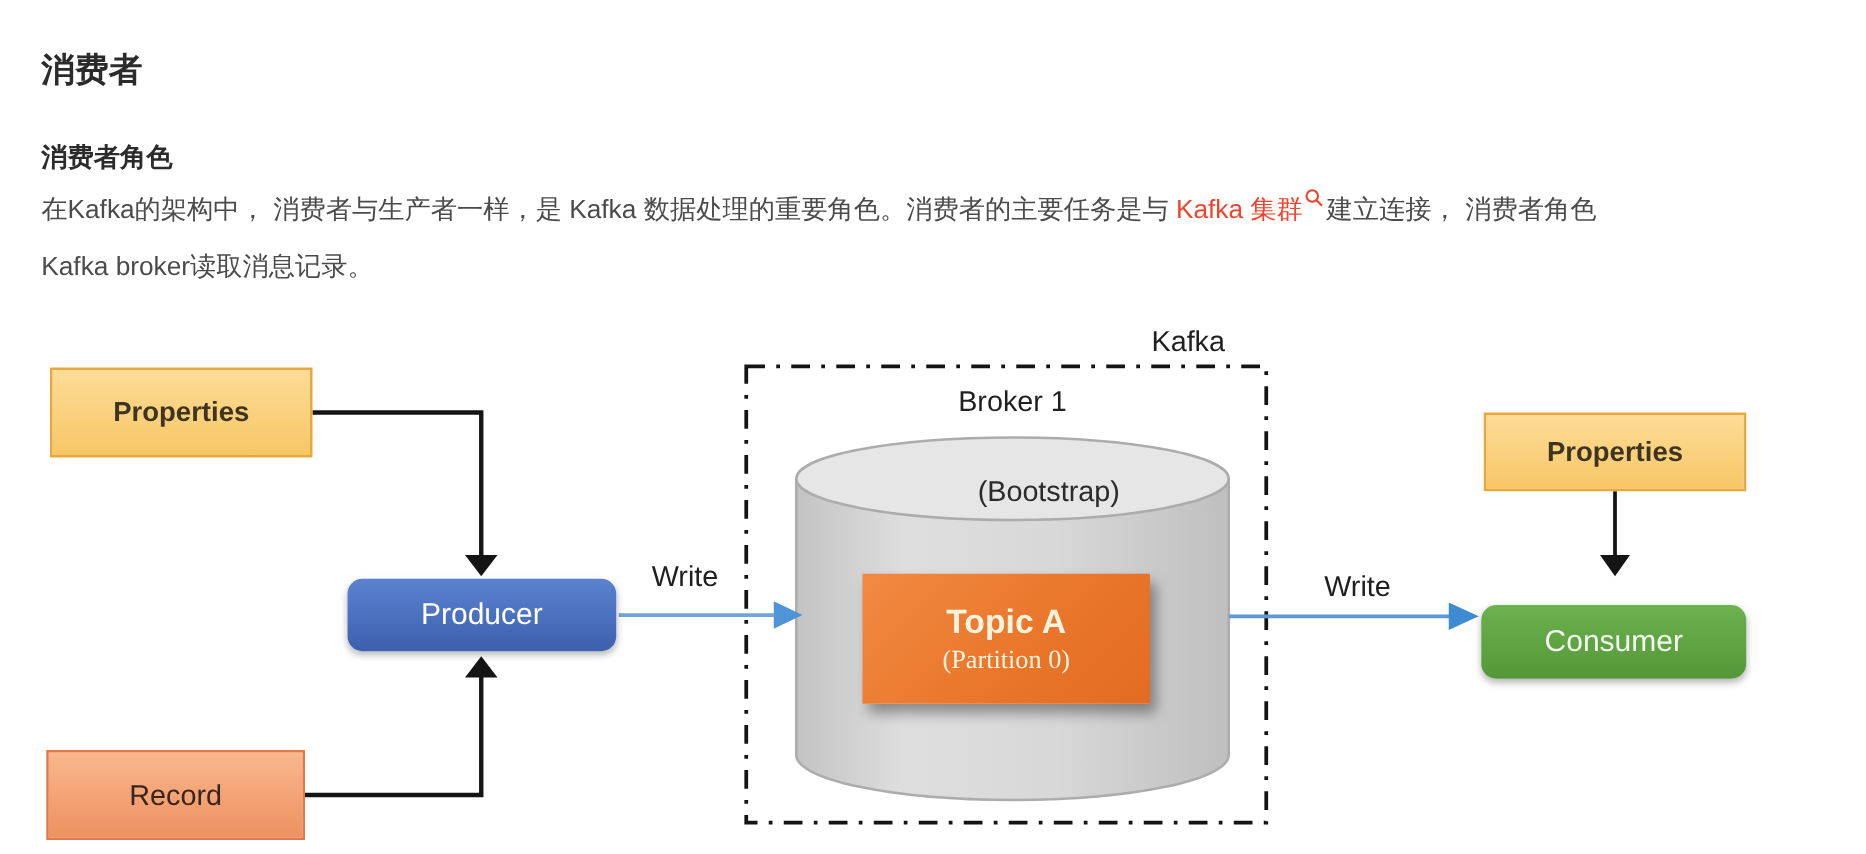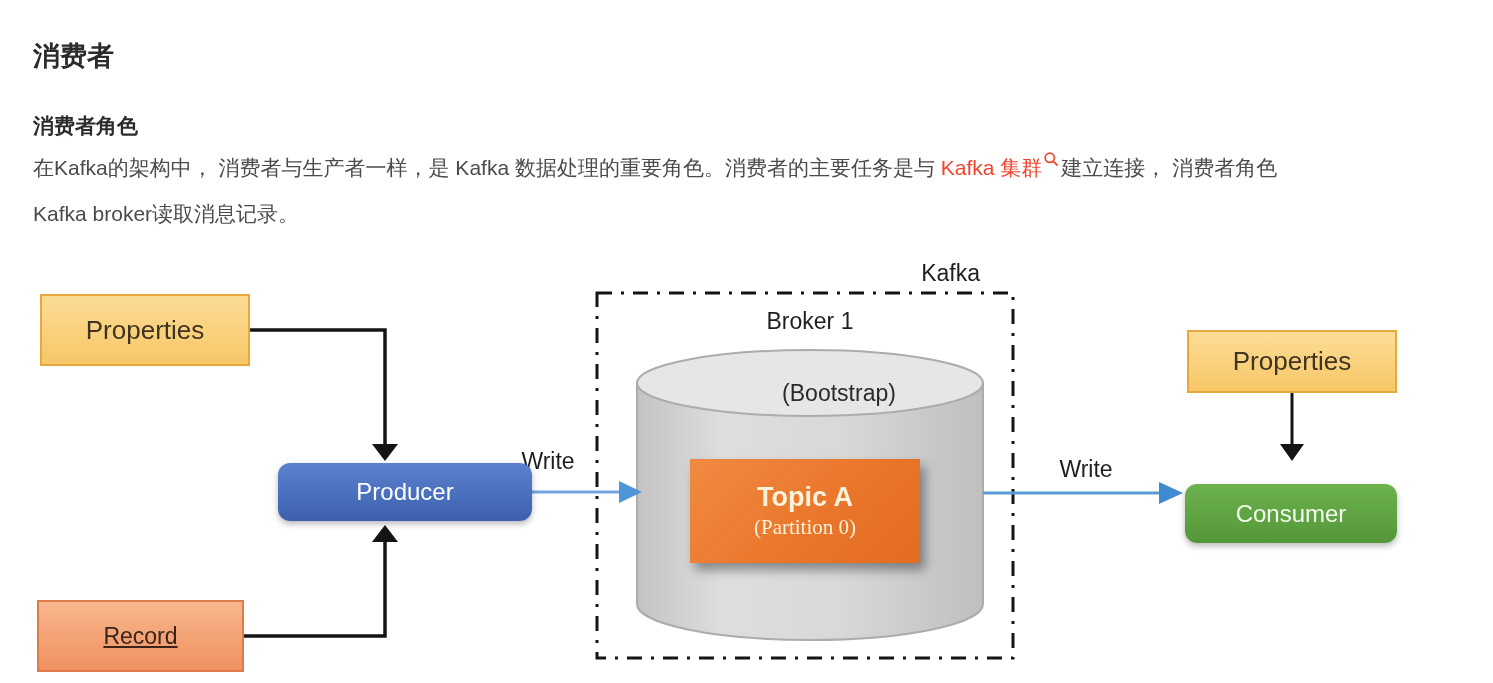--- a/index.html
+++ b/index.html
@@ -13,21 +13,21 @@
   .doc-paragraph{position:absolute;left:33px;top:145px;width:1430px;font-size:21px;line-height:46px;color:#4b4b4b;}
   .doc-paragraph .pline{display:block;}
   .doc-link{color:#f4432c;cursor:pointer;text-decoration:none;}
   .mag-icon{position:relative;top:-7px;margin:0 1px;}
   
   .overlay{position:absolute;left:0;top:0;width:1493px;height:683px;pointer-events:none;}
   .dlabel{position:absolute;font-size:23px;color:#1f1f1f;text-align:center;}
   .box{position:absolute;display:flex;align-items:center;justify-content:center;box-sizing:border-box;text-align:center;}
   .props{
     background:linear-gradient(#fcdc96,#f7c767);border:2px solid #e9a83e;
-    font-size:26px;color:#3f3420;
+    font-size:22px;color:#3f3420;font-weight:bold;
   }
   .record{
     background:linear-gradient(#f8b78d,#ef9160);border:2px solid #e07a4b;
     font-size:23px;color:#3a241b;
   }
   .producer{
     background:linear-gradient(#5a82cf,#3d60ae);border-radius:12px;color:#ffffff;
     font-size:24px;box-shadow:0 3px 6px rgba(0,0,0,.28);
   }
   .consumer{
@@ -92,25 +92,25 @@
   <div class="dlabel" style="left:868px;top:260px;width:112px;text-align:right;">Kafka</div>
   <div class="dlabel" style="left:695px;top:308px;width:230px;">Broker 1</div>
   <div class="dlabel" style="left:724px;top:380px;width:230px;color:#2a2a2a;">(Bootstrap)</div>
   <div class="dlabel" style="left:498px;top:448px;width:100px;">Write</div>
   <div class="dlabel" style="left:1036px;top:456px;width:100px;">Write</div>
 
   <div class="box props" style="left:40px;top:294px;width:210px;height:72px;">
     <span>Properties</span>
   </div>
 
-  <div class="box record" style="left:37px;top:600px;width:207px;height:72px;text-decoration:underline;">
+  <div class="box record" style="left:37px;top:600px;width:207px;height:72px;">
     <span>Record</span>
   </div>
 
-  <div class="box producer" style="left:278px;top:463px;width:254px;height:58px;">
+  <div class="box producer" style="left:278px;top:463px;width:215px;height:58px;">
     <span>Producer</span>
   </div>
 
   <div class="box topic" style="left:690px;top:459px;width:230px;height:104px;">
     <span class="t1">Topic A</span>
     <span class="t2">(Partition 0)</span>
   </div>
 
   <div class="box props" style="left:1187px;top:330px;width:210px;height:63px;">
     <span>Properties</span>

